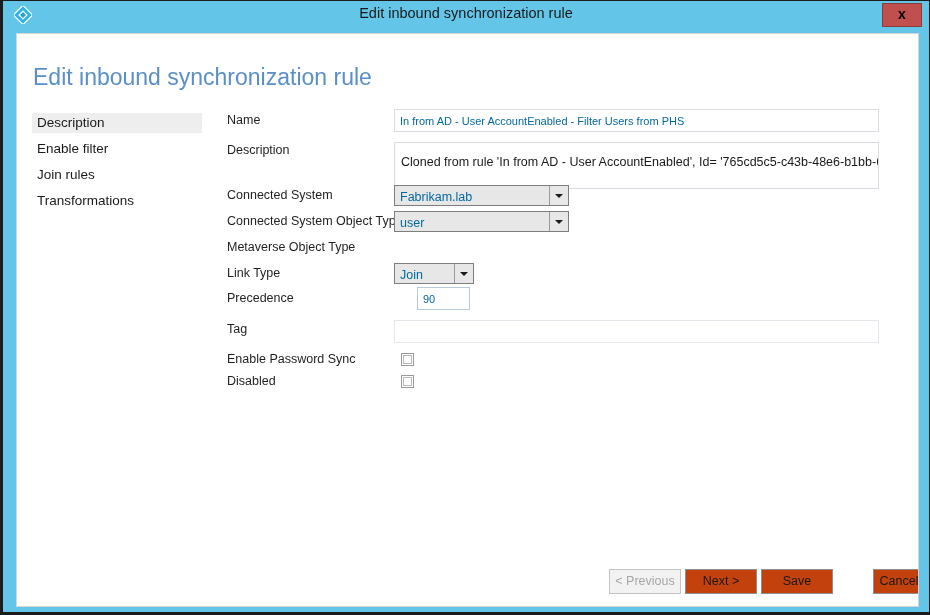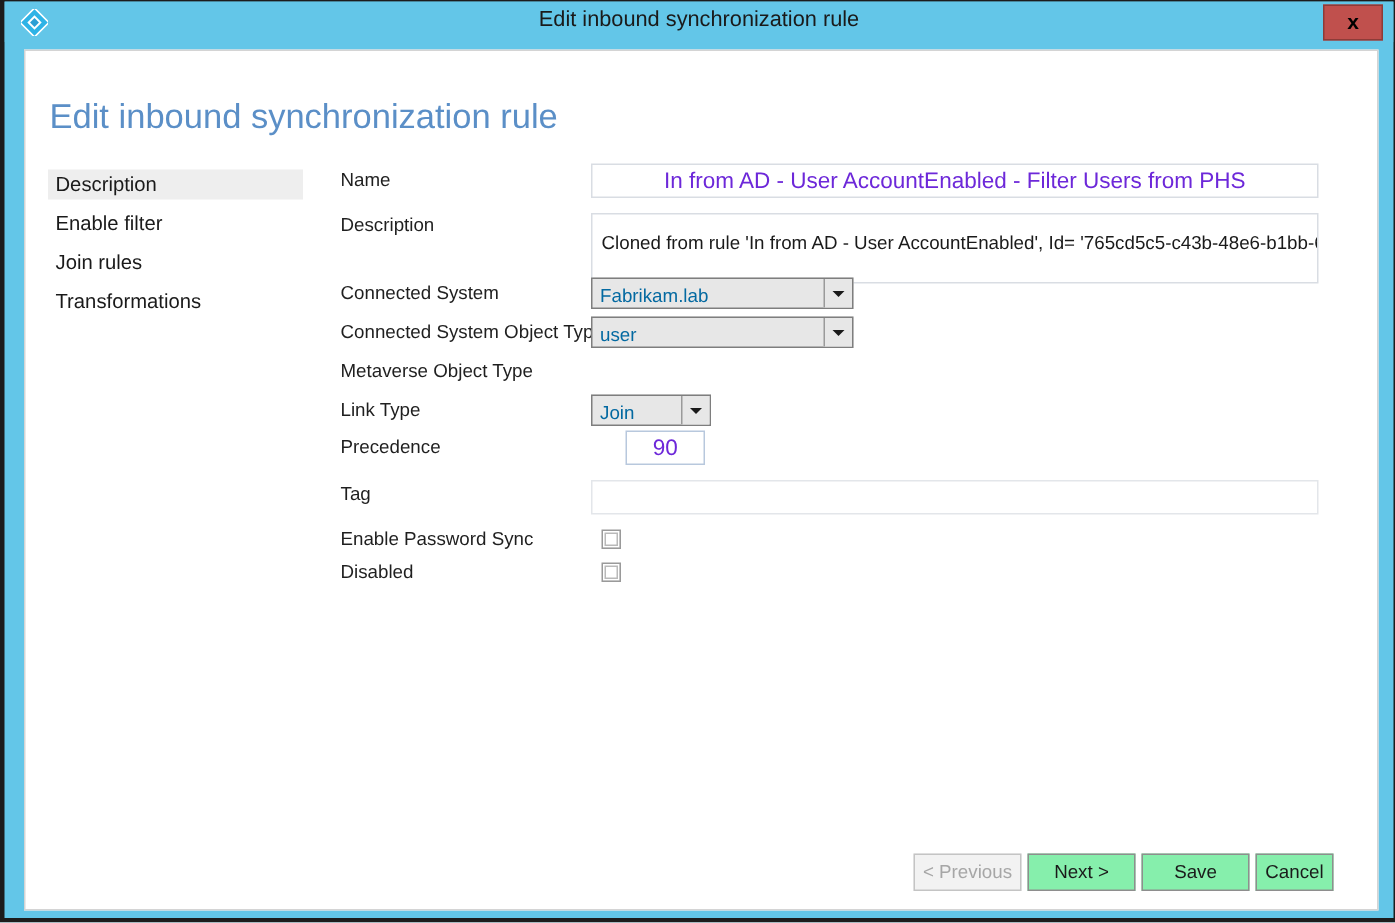--- a/index.html
+++ b/index.html
@@ -120,26 +120,25 @@
     color: #1f1f1f;
     white-space: nowrap;
     font-family: "Liberation Sans", sans-serif;
   }
 
   .txt-input {
     position: absolute;
     box-sizing: border-box;
     background: #ffffff;
     border: 1px solid #d9dde3;
-    font-size: 15px;
-    color: #6d28d9;
+    font-size: 11px;
+    color: #0369a1;
     padding: 0 5px;
     font-family: "Liberation Sans", sans-serif;
     outline: none;
-    text-align: center;
   }
 
   .txt-area {
     position: absolute;
     box-sizing: border-box;
     background: #ffffff;
     border: 1px solid #d9dde3;
     font-size: 12.5px;
     color: #1a1a1a;
     padding: 12px 6px 0 6px;
@@ -192,21 +191,21 @@
     border: 1px solid #9a9a9a;
     box-shadow: inset 0 0 0 1px #ffffff, inset 0 0 0 2px #b9b9b9;
     cursor: pointer;
   }
 
   
   .btn {
     position: absolute;
     box-sizing: border-box;
     height: 25px;
-    background: #86efac;
+    background: #c2410c;
     border: 1px solid #8e8e8e;
     font-size: 12.5px;
     color: #1a1a1a;
     text-align: center;
     line-height: 23px;
     cursor: pointer;
     font-family: "Liberation Sans", sans-serif;
   }
   .btn.disabled {
     color: #a6a6a6;
@@ -282,17 +281,17 @@
 
       <div class="f-label" style="left:210px; top:340px;">Disabled</div>
       <div class="chk" style="left:384px; top:341px;"></div>
 
     </div>
 
     <div>
       <div class="btn disabled" style="left:592px; top:535px; width:72px;">&lt; Previous</div>
       <div class="btn" style="left:668px; top:535px; width:72px;">Next &gt;</div>
       <div class="btn" style="left:744px; top:535px; width:72px;">Save</div>
-      <div class="btn" style="left:820px; top:535px; width:52px;">Cancel</div>
+      <div class="btn" style="left:856px; top:535px; width:52px;">Cancel</div>
     </div>
 
   </div>
 </div>
 
 </body></html>

